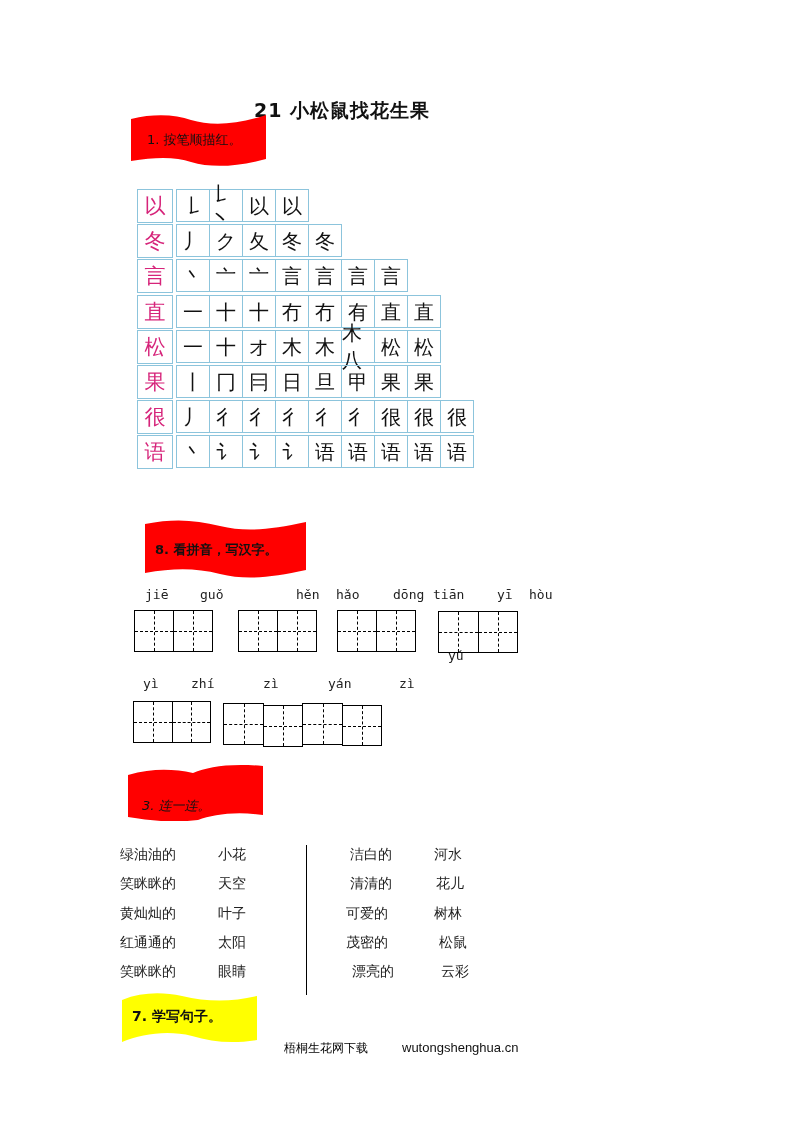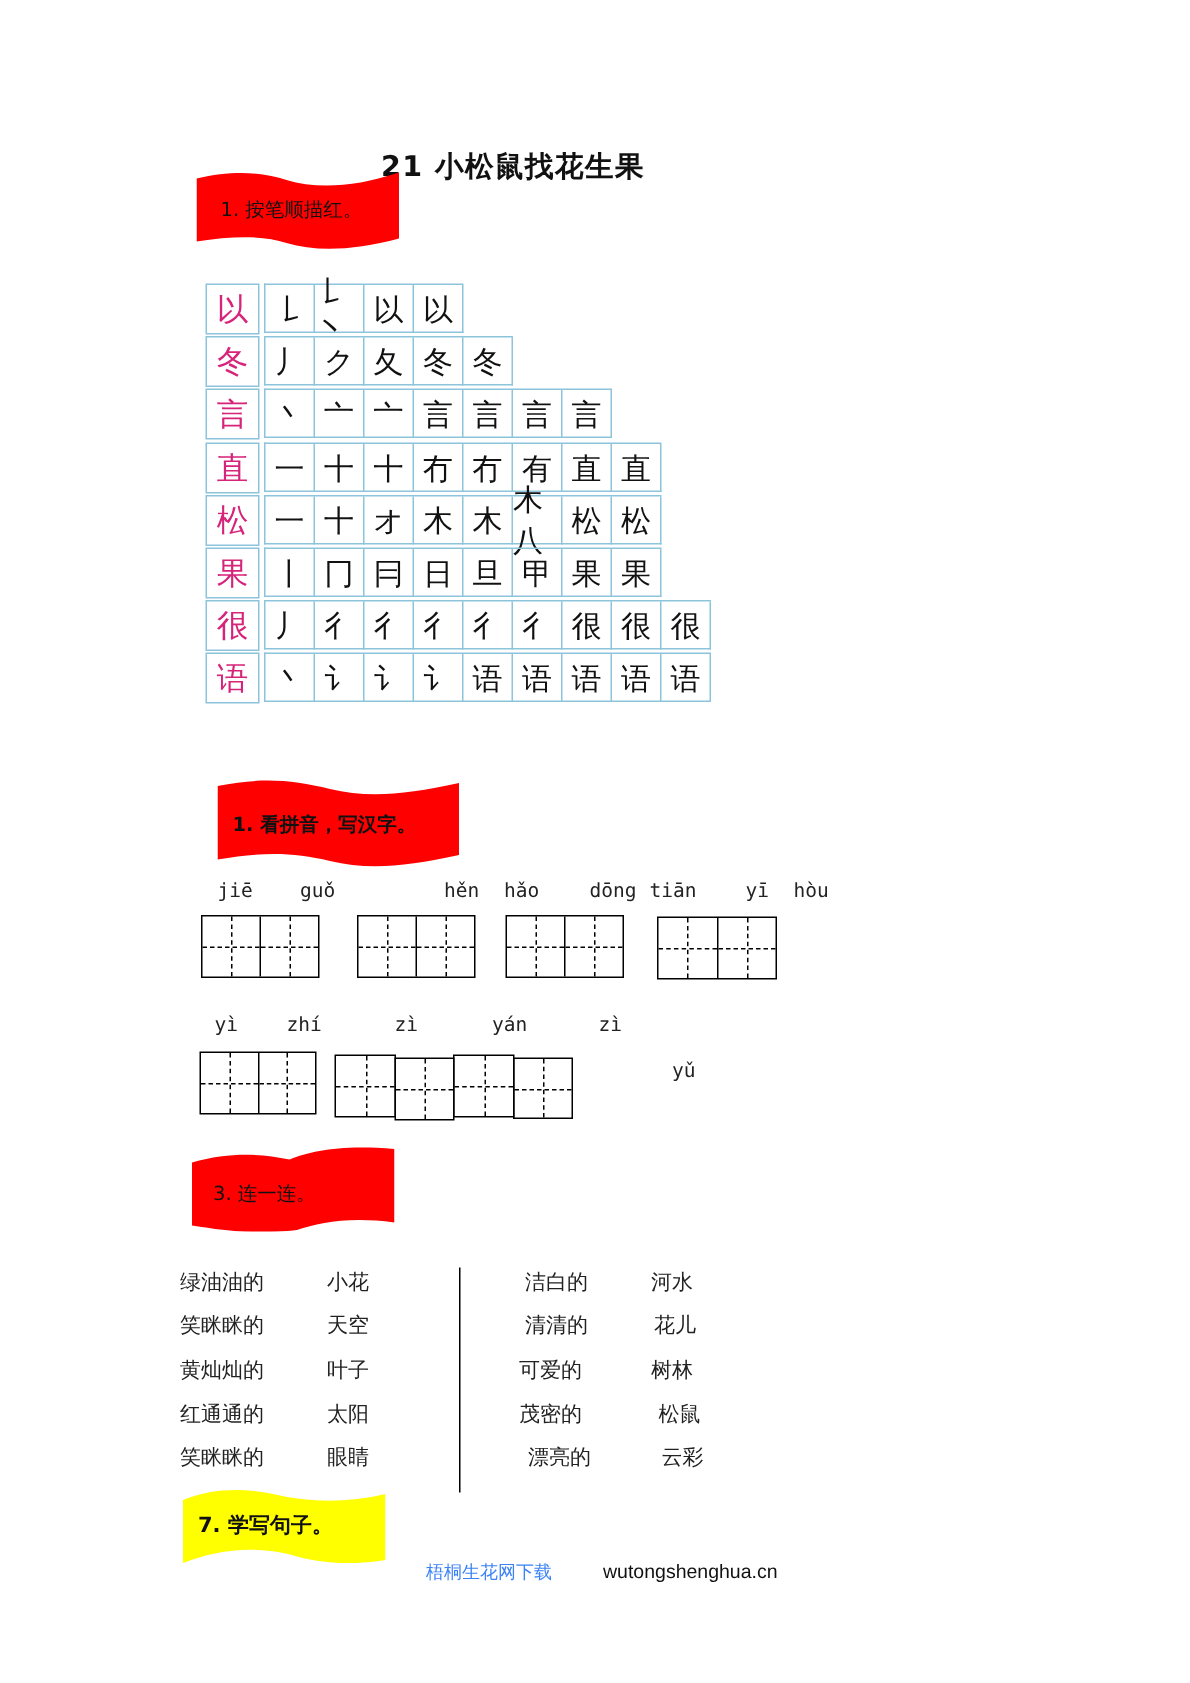--- a/index.html
+++ b/index.html
@@ -27,21 +27,21 @@
   
   .pinyin { position: absolute; font-size: 13px; font-family: "DejaVu Sans Mono", "Liberation Mono", monospace; color: #222; }
   .tian-box { position: absolute; border: 1.5px solid #000; box-sizing: border-box; display: flex; }
   .tian-cell { position: relative; flex: 1; height: 100%; }
   .tian-cell + .tian-cell { border-left: 1.5px solid #000; }
   .tian-cell::before { content: ""; position: absolute; left: 50%; top: 0; bottom: 0; border-left: 1px dashed #000; }
   .tian-cell::after { content: ""; position: absolute; top: 50%; left: 0; right: 0; border-top: 1px dashed #000; }
 
   .match-text { position: absolute; font-size: 14px; font-family: "DejaVu Serif", "Liberation Serif", serif; color: #222; white-space: nowrap; }
   .divider { position: absolute; left: 306px; top: 845px; width: 1px; height: 150px; background: #000; }
-  .footer { position: absolute; top: 1040px; font-size: 12px; color: #3b82f6; white-space: nowrap; }
+  .footer { position: absolute; top: 1040px; font-size: 12px; color: #000000; white-space: nowrap; }
 </style>
 </head>
 <body>
 
 <div class="abs title">21 小松鼠找花生果</div>
 
 <div class="banner" style="left:131px;top:111px;width:126px;height:56px;">
   <svg width="135" height="56" viewBox="0 0 135 56">
     <path d="M0,8 C25,2 45,4 60,9 C80,15 105,14 135,4 L135,48 C105,56 80,57 60,51 C45,46 25,46 0,50 Z" fill="#ff0000"></path>
   </svg>
@@ -146,21 +146,21 @@
         <div class="stroke-cell">语</div>
         <div class="stroke-cell">语</div>
       </div>
     </div>
   </div>
 
 <div class="banner" style="left:145px;top:518px;width:161px;height:61px;">
   <svg width="161" height="61" viewBox="0 0 161 61">
     <path d="M0,6 C30,0 50,2 75,8 C100,14 125,12 161,4 L161,52 C125,60 100,62 75,56 C50,50 30,50 0,55 Z" fill="#ff0000"></path>
   </svg>
-  <span class="label bold" style="left:10px;top:23px;">1. 看拼音，写汉字。</span>
+  <span class="label bold" style="left:10px;top:23px;">8. 看拼音，写汉字。</span>
 </div>
 
 <div id="pinyin-row1">
     <span class="pinyin" style="left: 145px; top: 587px;">jiē</span>
     <span class="pinyin" style="left: 200px; top: 587px;">guǒ</span>
     <span class="pinyin" style="left: 296px; top: 587px; text-align: center;">hěn</span>
     <span class="pinyin" style="left: 336px; top: 587px;">hǎo</span>
     <span class="pinyin" style="left: 393px; top: 587px;">dōng</span>
     <span class="pinyin" style="left: 433px; top: 587px;">tiān</span>
     <span class="pinyin" style="left: 497px; top: 587px;">yī</span>
@@ -182,21 +182,21 @@
     <div class="tian-cell"></div>
     <div class="tian-cell"></div>
   </div>
 
 <div id="pinyin-row2">
     <span class="pinyin" style="left: 143px; top: 676px; text-align: right;">yì</span>
     <span class="pinyin" style="left: 191px; top: 676px;">zhí</span>
     <span class="pinyin" style="left: 263px; top: 676px;">zì</span>
     <span class="pinyin" style="left: 328px; top: 676px;">yán</span>
     <span class="pinyin" style="left: 399px; top: 676px;">zì</span>
-    <span class="pinyin" style="left: 448px; top: 707px;">yǔ</span>
+    <span class="pinyin" style="left: 448px; top: 648px;">yǔ</span>
   </div>
 <div class="tian-box" style="left:133px;top:701px;width:78px;height:42px;">
     <div class="tian-cell"></div>
     <div class="tian-cell"></div>
   </div>
 <div class="tian-box" style="left:223px;top:703px;width:41px;height:42px;">
     <div class="tian-cell"></div>
   </div>
 <div class="tian-box" style="left:263px;top:705px;width:40px;height:42px;">
     <div class="tian-cell"></div>
@@ -205,21 +205,21 @@
     <div class="tian-cell"></div>
   </div>
 <div class="tian-box" style="left:342px;top:705px;width:40px;height:41px;">
     <div class="tian-cell"></div>
   </div>
 
 <div class="banner" style="left:128px;top:763px;width:135px;height:58px;">
   <svg width="135" height="58" viewBox="0 0 135 58">
     <path d="M0,12 C25,5 45,6 65,10 C80,4 100,0 135,3 L135,52 C105,48 85,52 70,57 C45,60 25,58 0,54 Z" fill="#ff0000"></path>
   </svg>
-  <span class="label" style="left:14px;top:24px;">3. 连一连。</span>
+  <span class="label" style="left:14px;top:34px;font-style:italic;">3. 连一连。</span>
 </div>
 
 <div id="matching">
     <span class="match-text" style="left: 120px; top: 846px;">绿油油的</span>
     <span class="match-text" style="left: 120px; top: 875px;">笑眯眯的</span>
     <span class="match-text" style="left: 120px; top: 905px;">黄灿灿的</span>
     <span class="match-text" style="left: 120px; top: 934px;">红通通的</span>
     <span class="match-text" style="left: 120px; top: 963px;">笑眯眯的</span>
     <span class="match-text" style="left: 218px; top: 846px;">小花</span>
     <span class="match-text" style="left: 218px; top: 875px;">天空</span>

